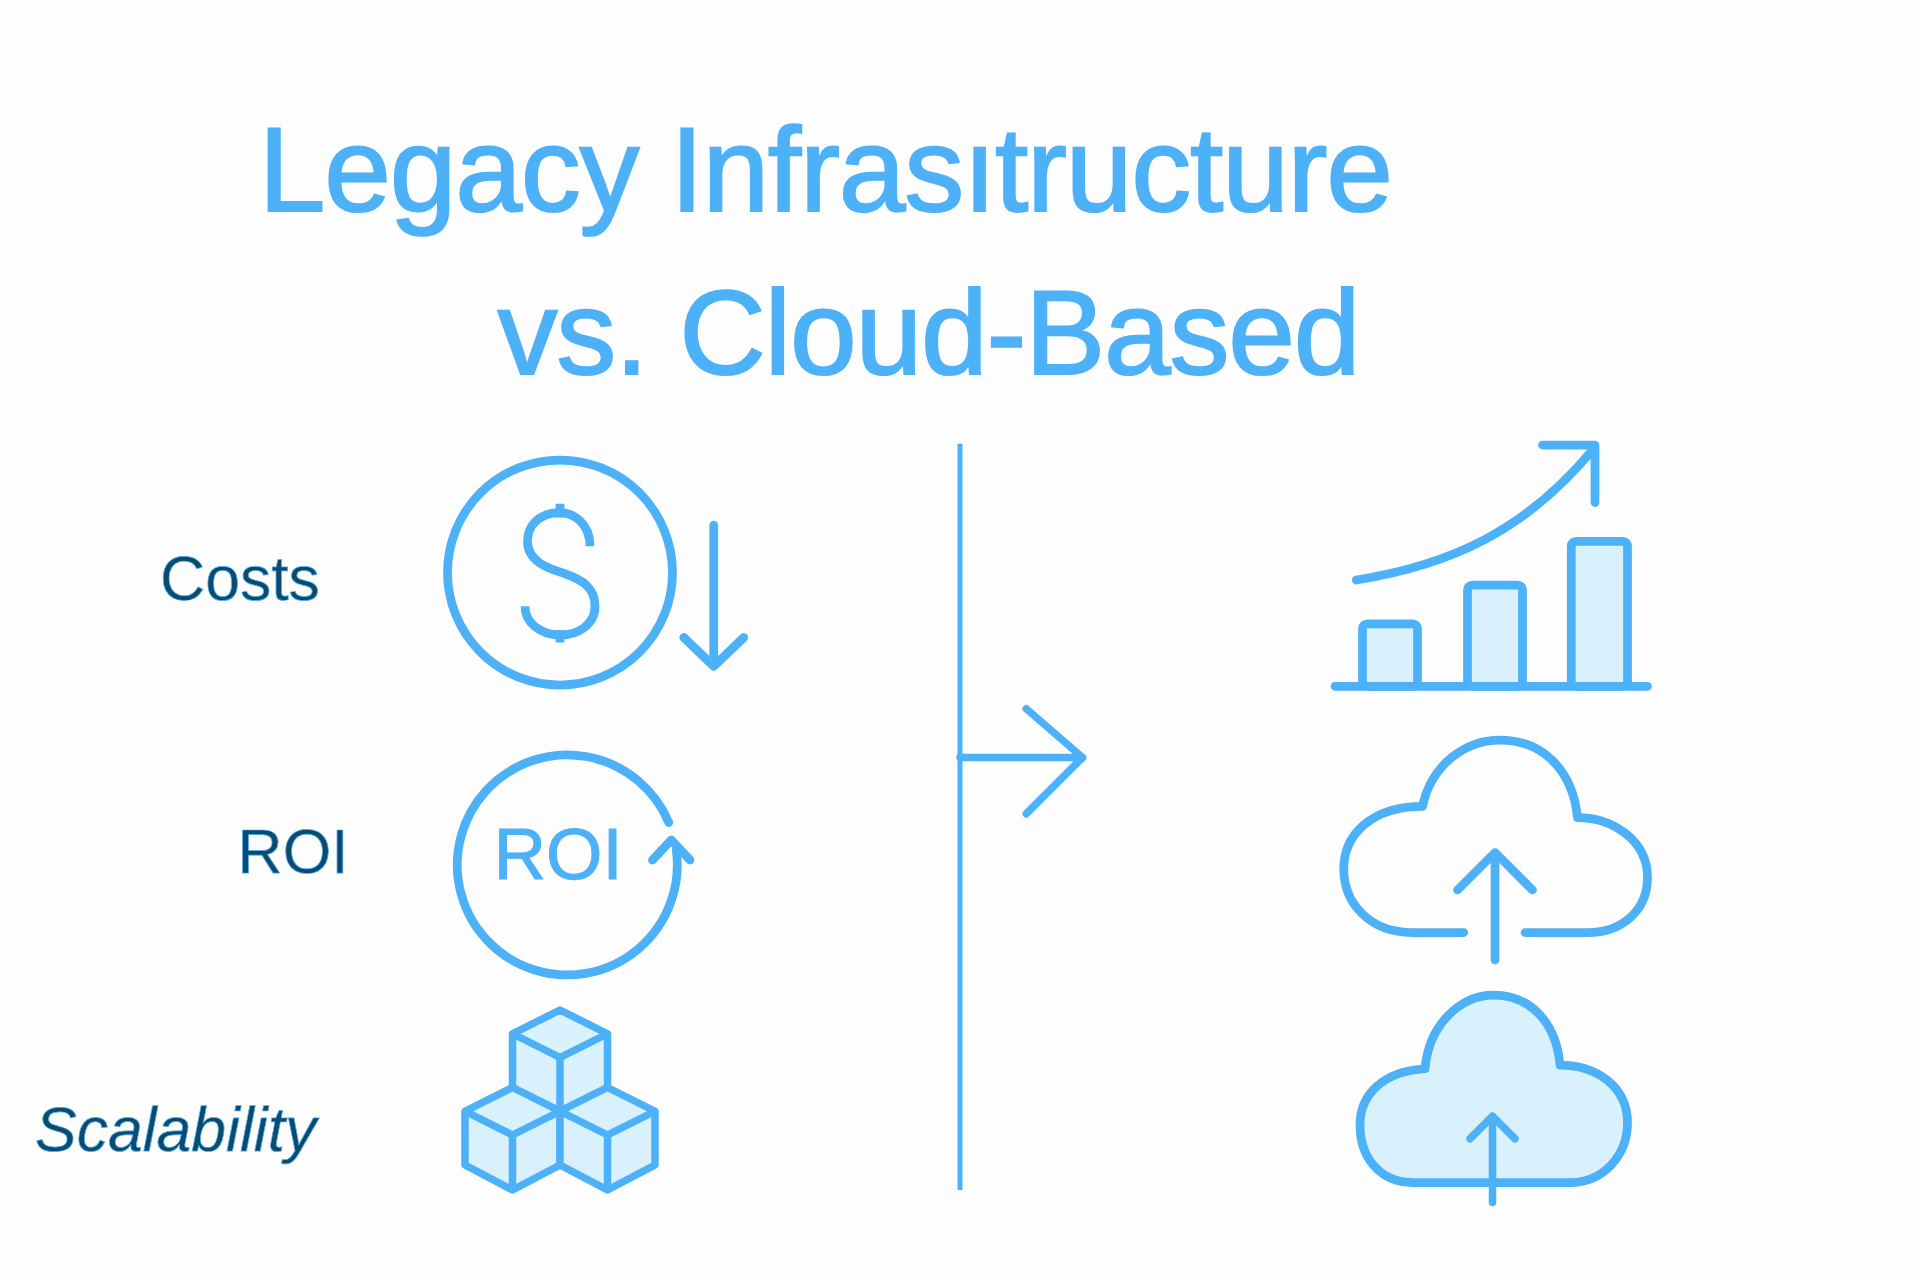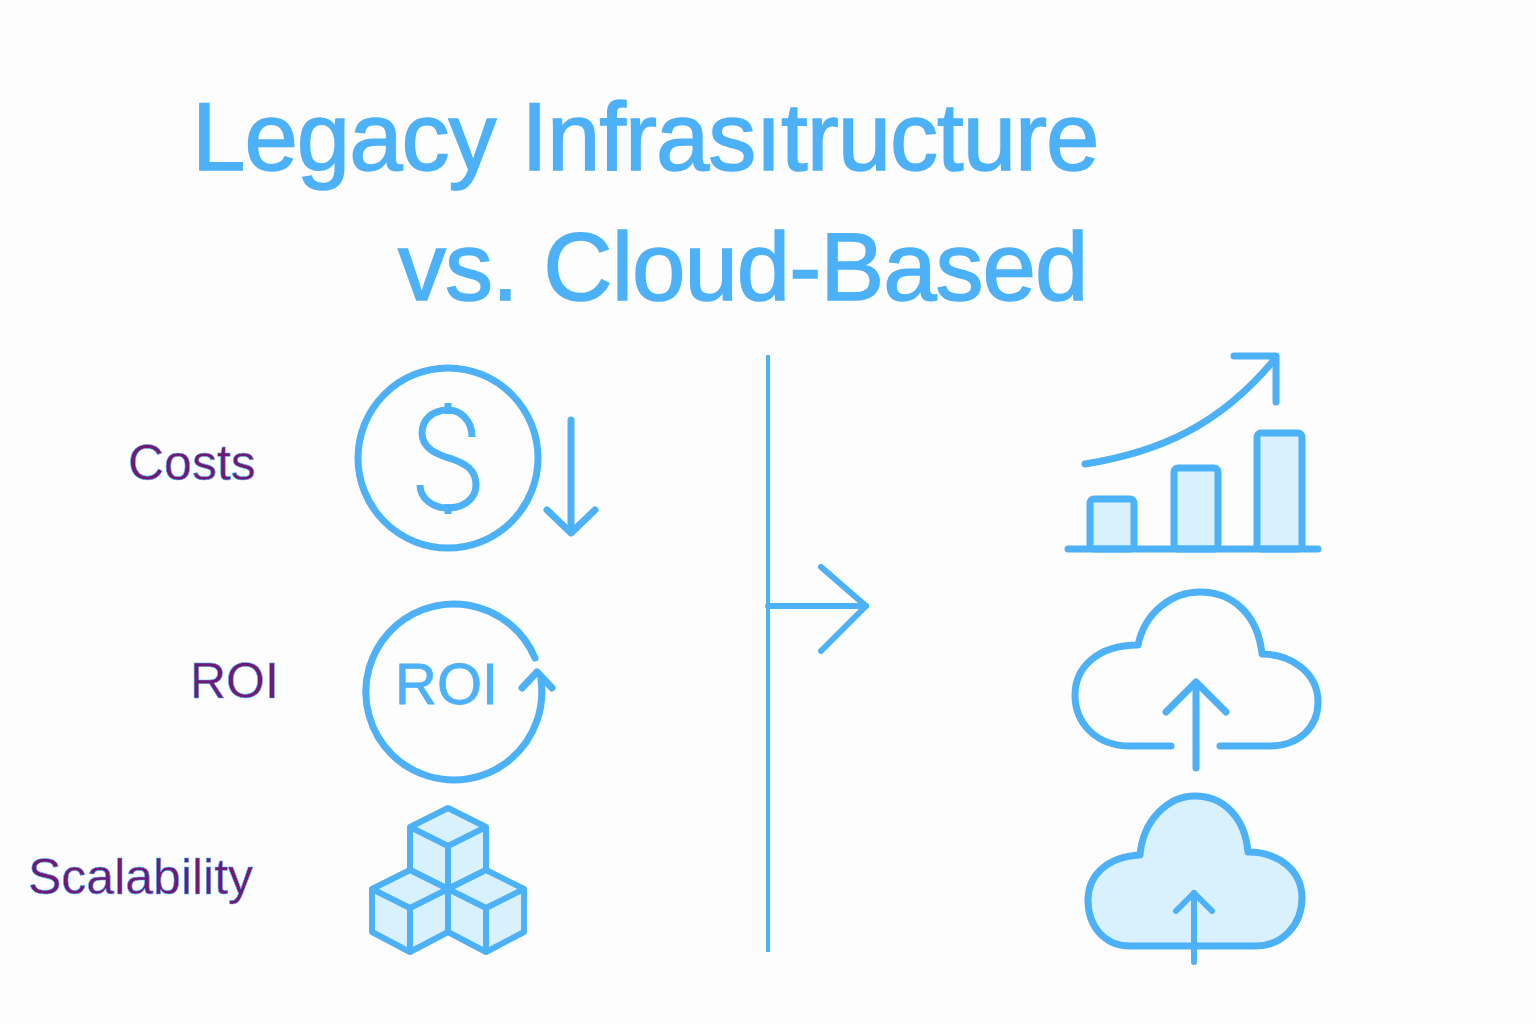--- a/index.html
+++ b/index.html
@@ -7,29 +7,29 @@
       width: 1536px; height: 1024px; position: relative; overflow: hidden;
       background: #fdfdfe;
       font-family: "Liberation Sans", "DejaVu Sans", sans-serif;
       color: #4db1f8;
     }
     .title-line {
       position: absolute; font-weight: 400; white-space: nowrap;
       font-size: 96px; letter-spacing: -1px; color: #4db1f8;
       -webkit-text-stroke: 1.5px #4db1f8;
     }
-    #title-1 { left: 192px; top: 82px; text-align: right; }
+    #title-1 { left: 207px; top: 82px; text-align: right; }
     #title-2 { left: 398px; top: 212px; }
     .label {
-      position: absolute; font-size: 50px; color: #701a75; white-space: nowrap;
+      position: absolute; font-size: 50px; color: #0c4a6e; white-space: nowrap;
       -webkit-text-stroke: 0.6px #4db1f8;
     }
     #label-costs { left: 128px; top: 434px; }
     #label-roi { left: 190px; top: 652px; }
-    #label-scal { left: 28px; top: 848px; }
+    #label-scal { left: 28px; top: 875px; font-style: italic; }
     svg.icon { position: absolute; overflow: visible; }
     .roi-text {
       position: absolute; left: 395px; top: 650px; font-size: 58px; color:#4db1f8;
       -webkit-text-stroke: 0.8px #4db1f8;
     }
   </style>
 </head>
 <body>
 
 <div id="title-1" class="title-line">Legacy Infrasıtructure</div>

